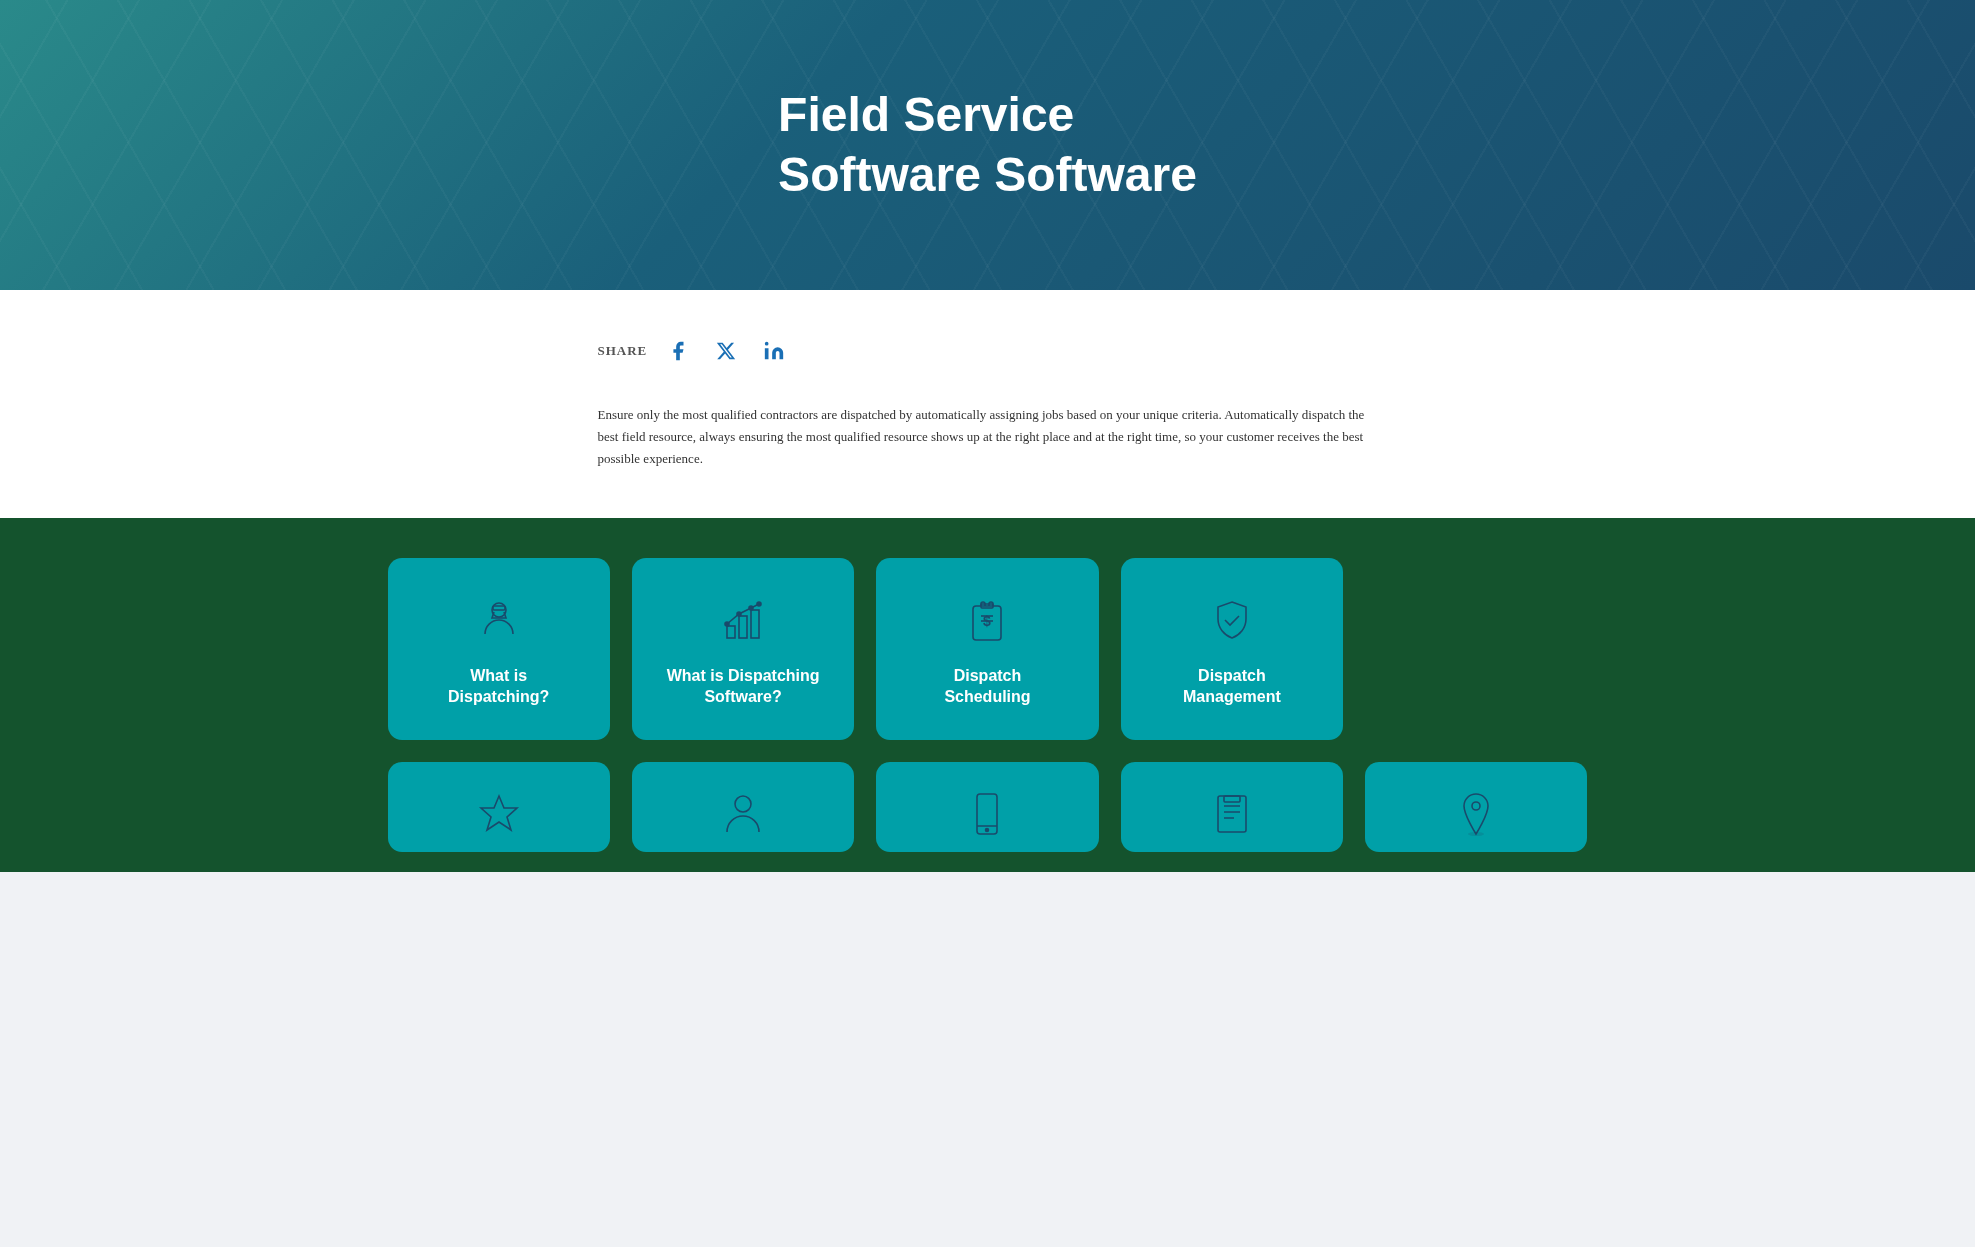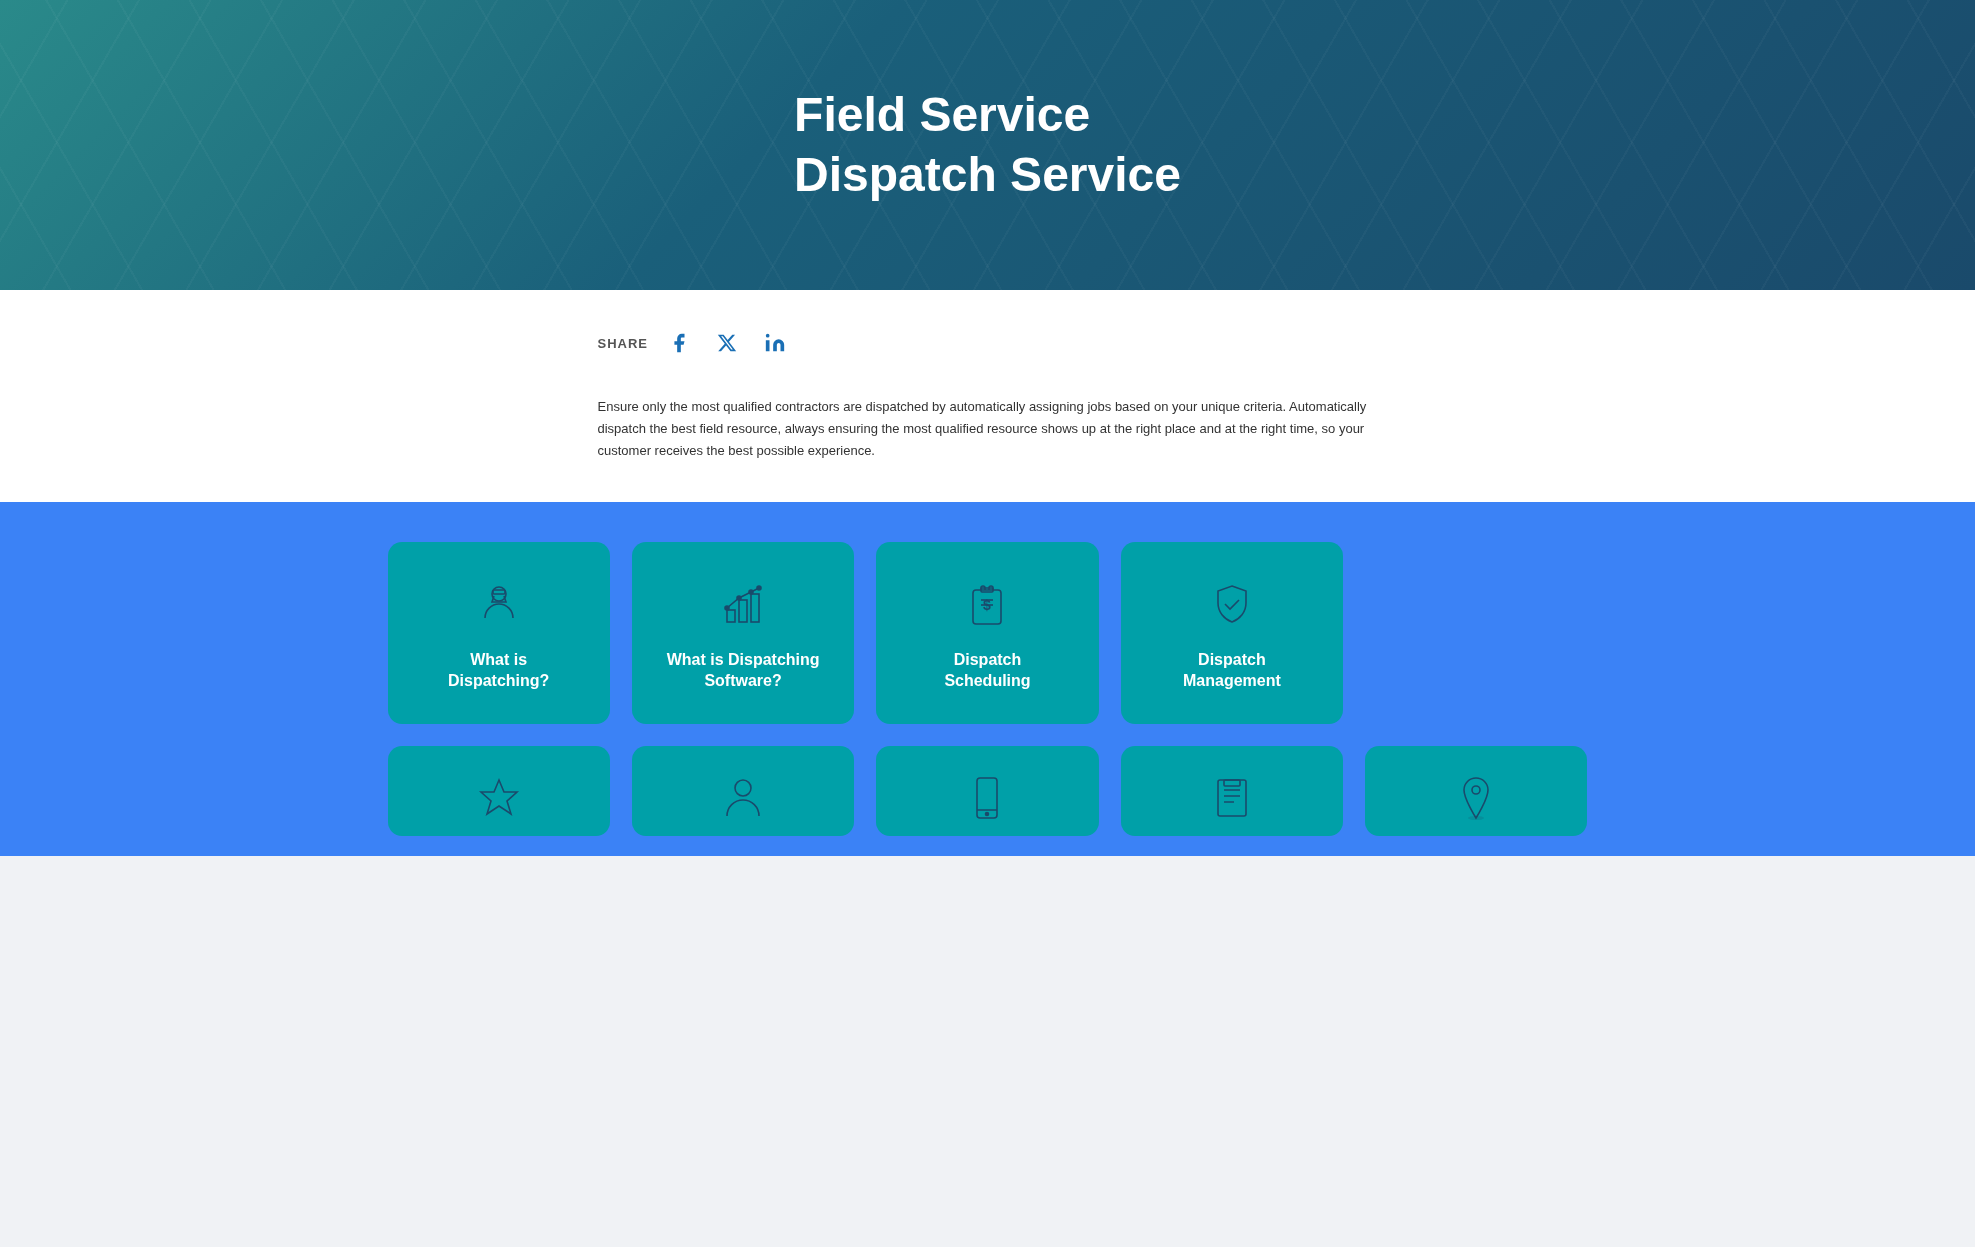--- a/index.html
+++ b/index.html
@@ -32,22 +32,23 @@
       z-index: 1;
     }
 
     
     .content-area {
       background: #fff;
       padding: 36px 0 40px 0;
     }
     .inner {
       max-width: 900px;
-      margin: 0 auto;
+      margin: 8px auto;
       padding: 0 60px;
+      font-family: Liberation Serif, serif;
     }
 
     
     .share-bar {
       display: flex;
       align-items: center;
       gap: 14px;
       margin-bottom: 36px;
     }
     .share-label {
@@ -74,21 +75,21 @@
     
     .description {
       font-size: 13px;
       line-height: 1.7;
       color: #333;
       max-width: 780px;
     }
 
     
     .cards-section {
-      background: #3b82f6;
+      background: #14532d;
       padding: 40px 60px 20px 60px;
     }
     .cards-grid {
       display: grid;
       grid-template-columns: repeat(5, 1fr);
       gap: 22px;
       max-width: 1200px;
       margin: 0 auto 22px auto;
     }
     .card {
@@ -144,21 +145,21 @@
     .card-partial .card-icon {
       margin-bottom: 0;
     }
   </style>
 </head>
 <body>
 
 <section class="hero">
   <h1 class="hero-title">
     <span>Field Service</span><br>
-    <span>Dispatch Service</span>
+    <span>Software Software</span>
   </h1>
 </section>
 
 <div class="content-area">
   <div class="inner">
 
     <div class="share-bar">
       <span class="share-label">SHARE</span>
 
       <a class="share-icon" href="#">

